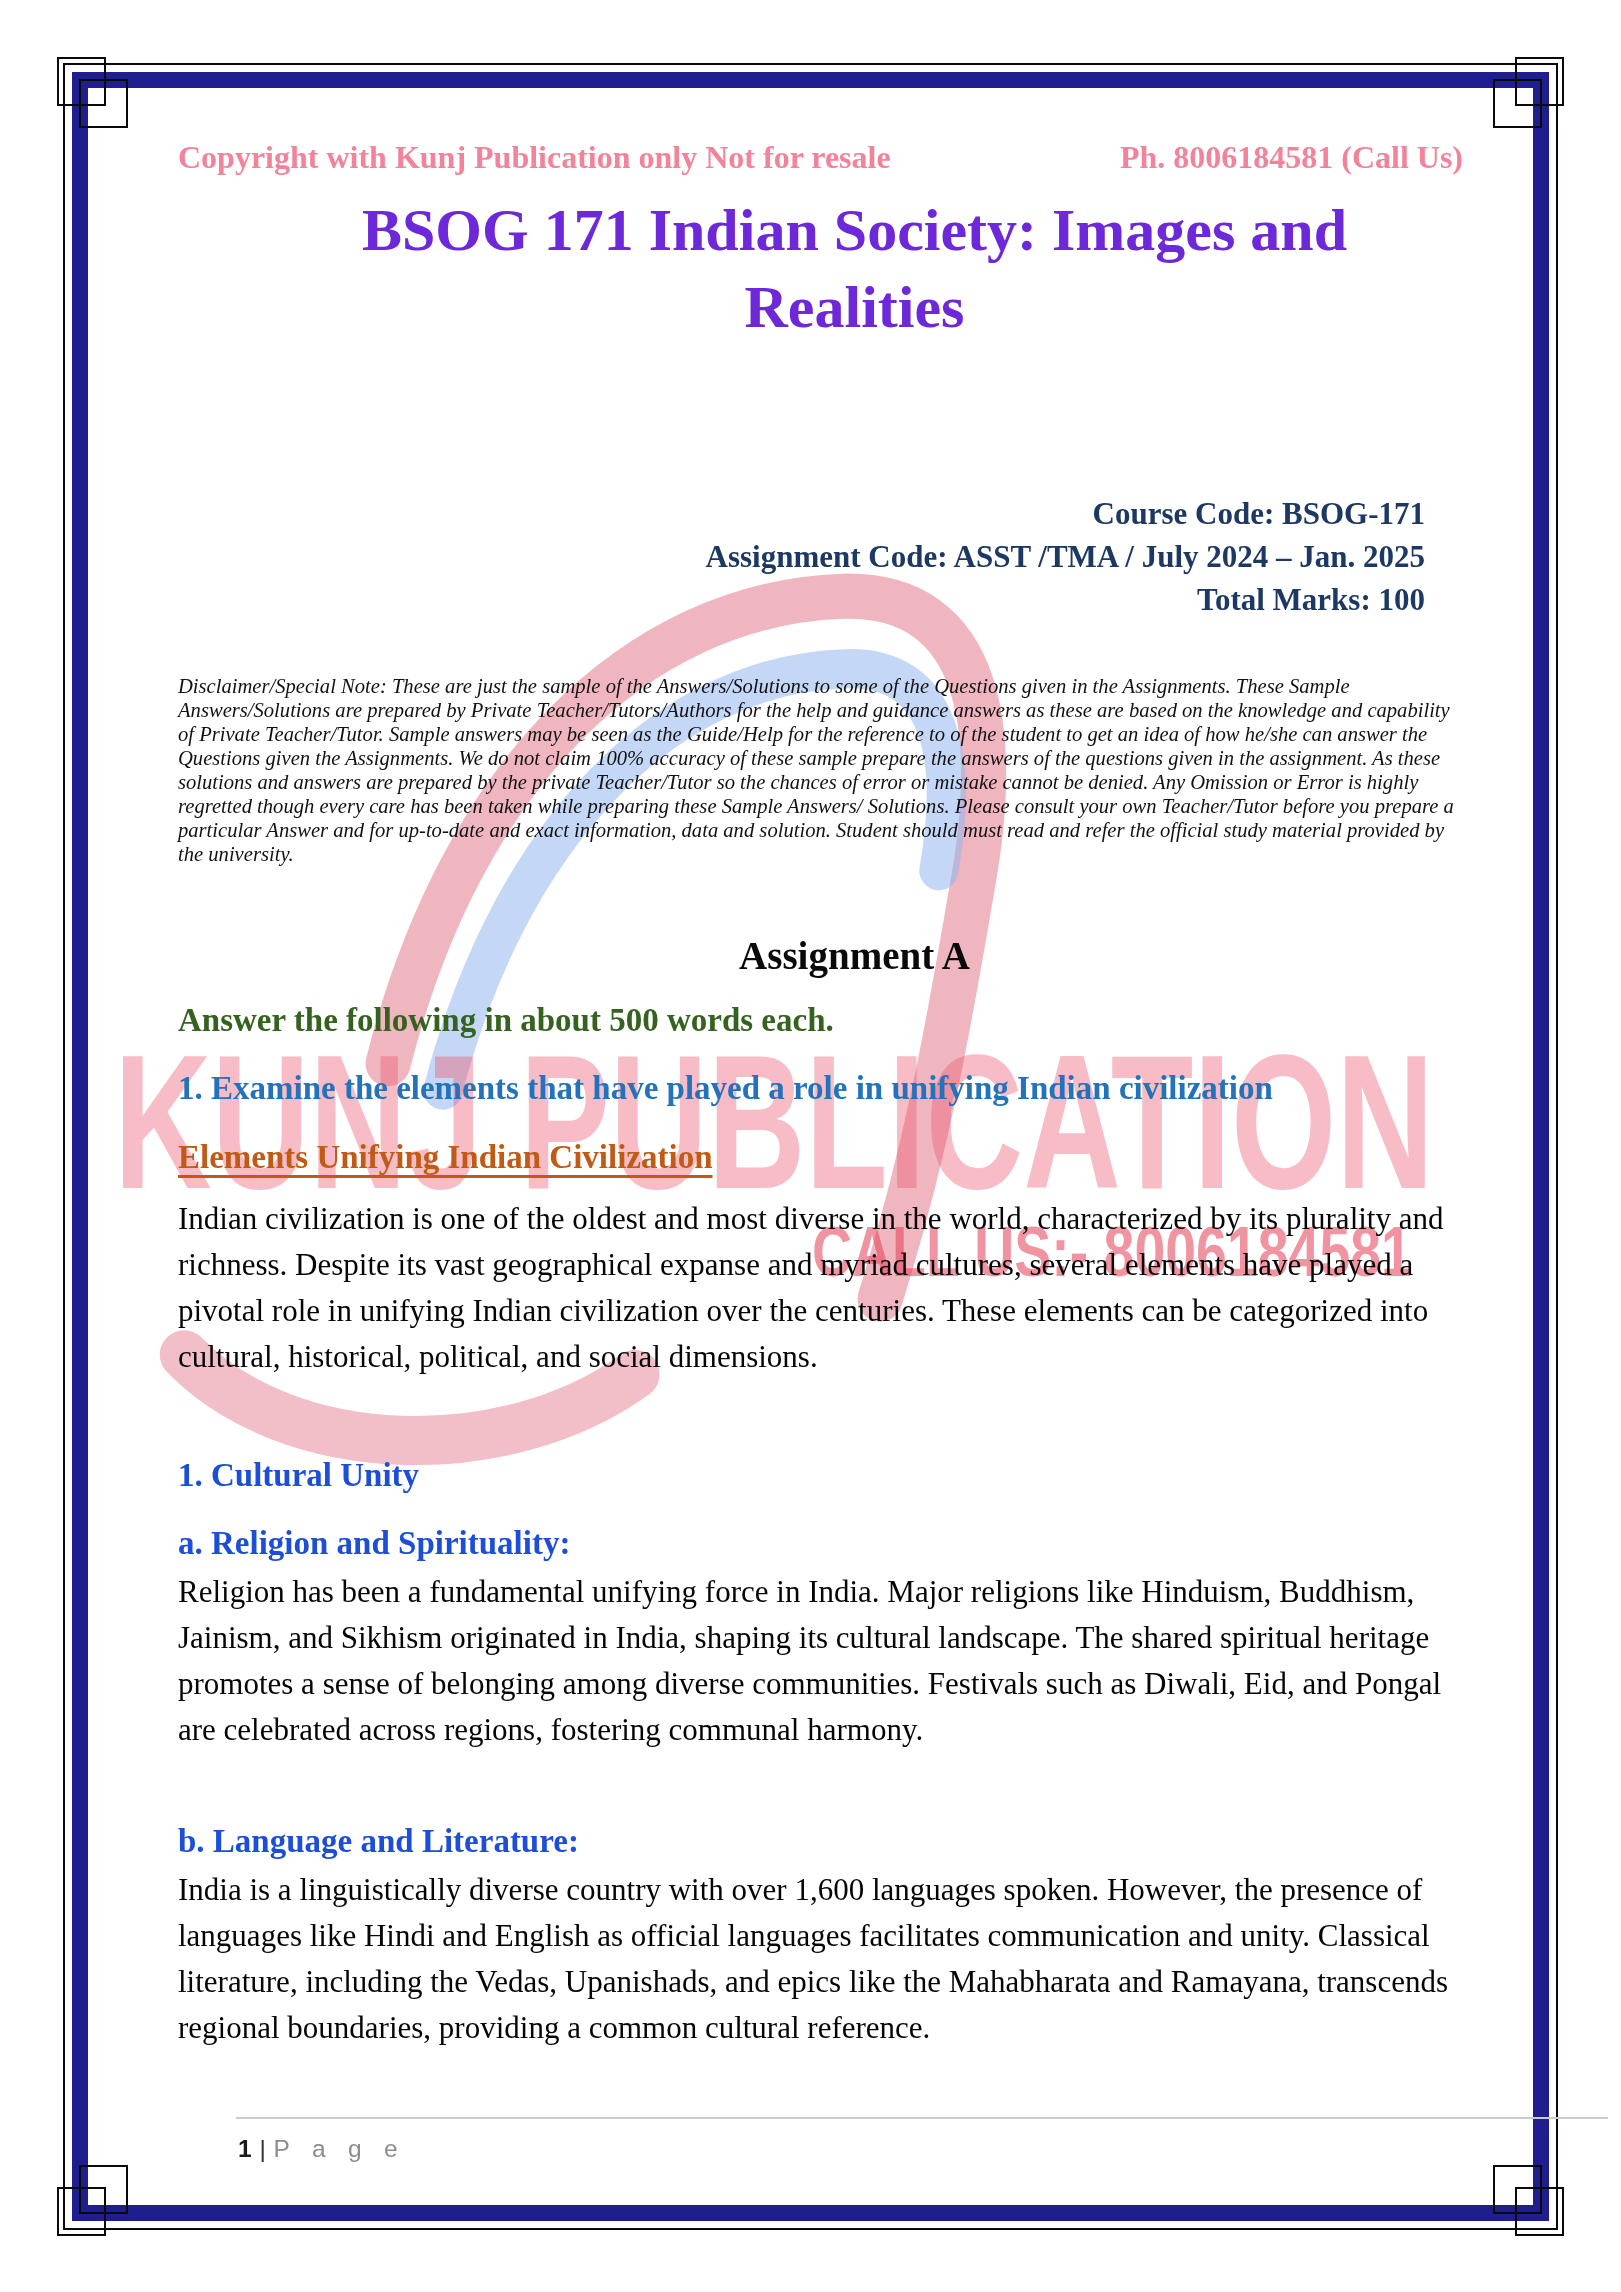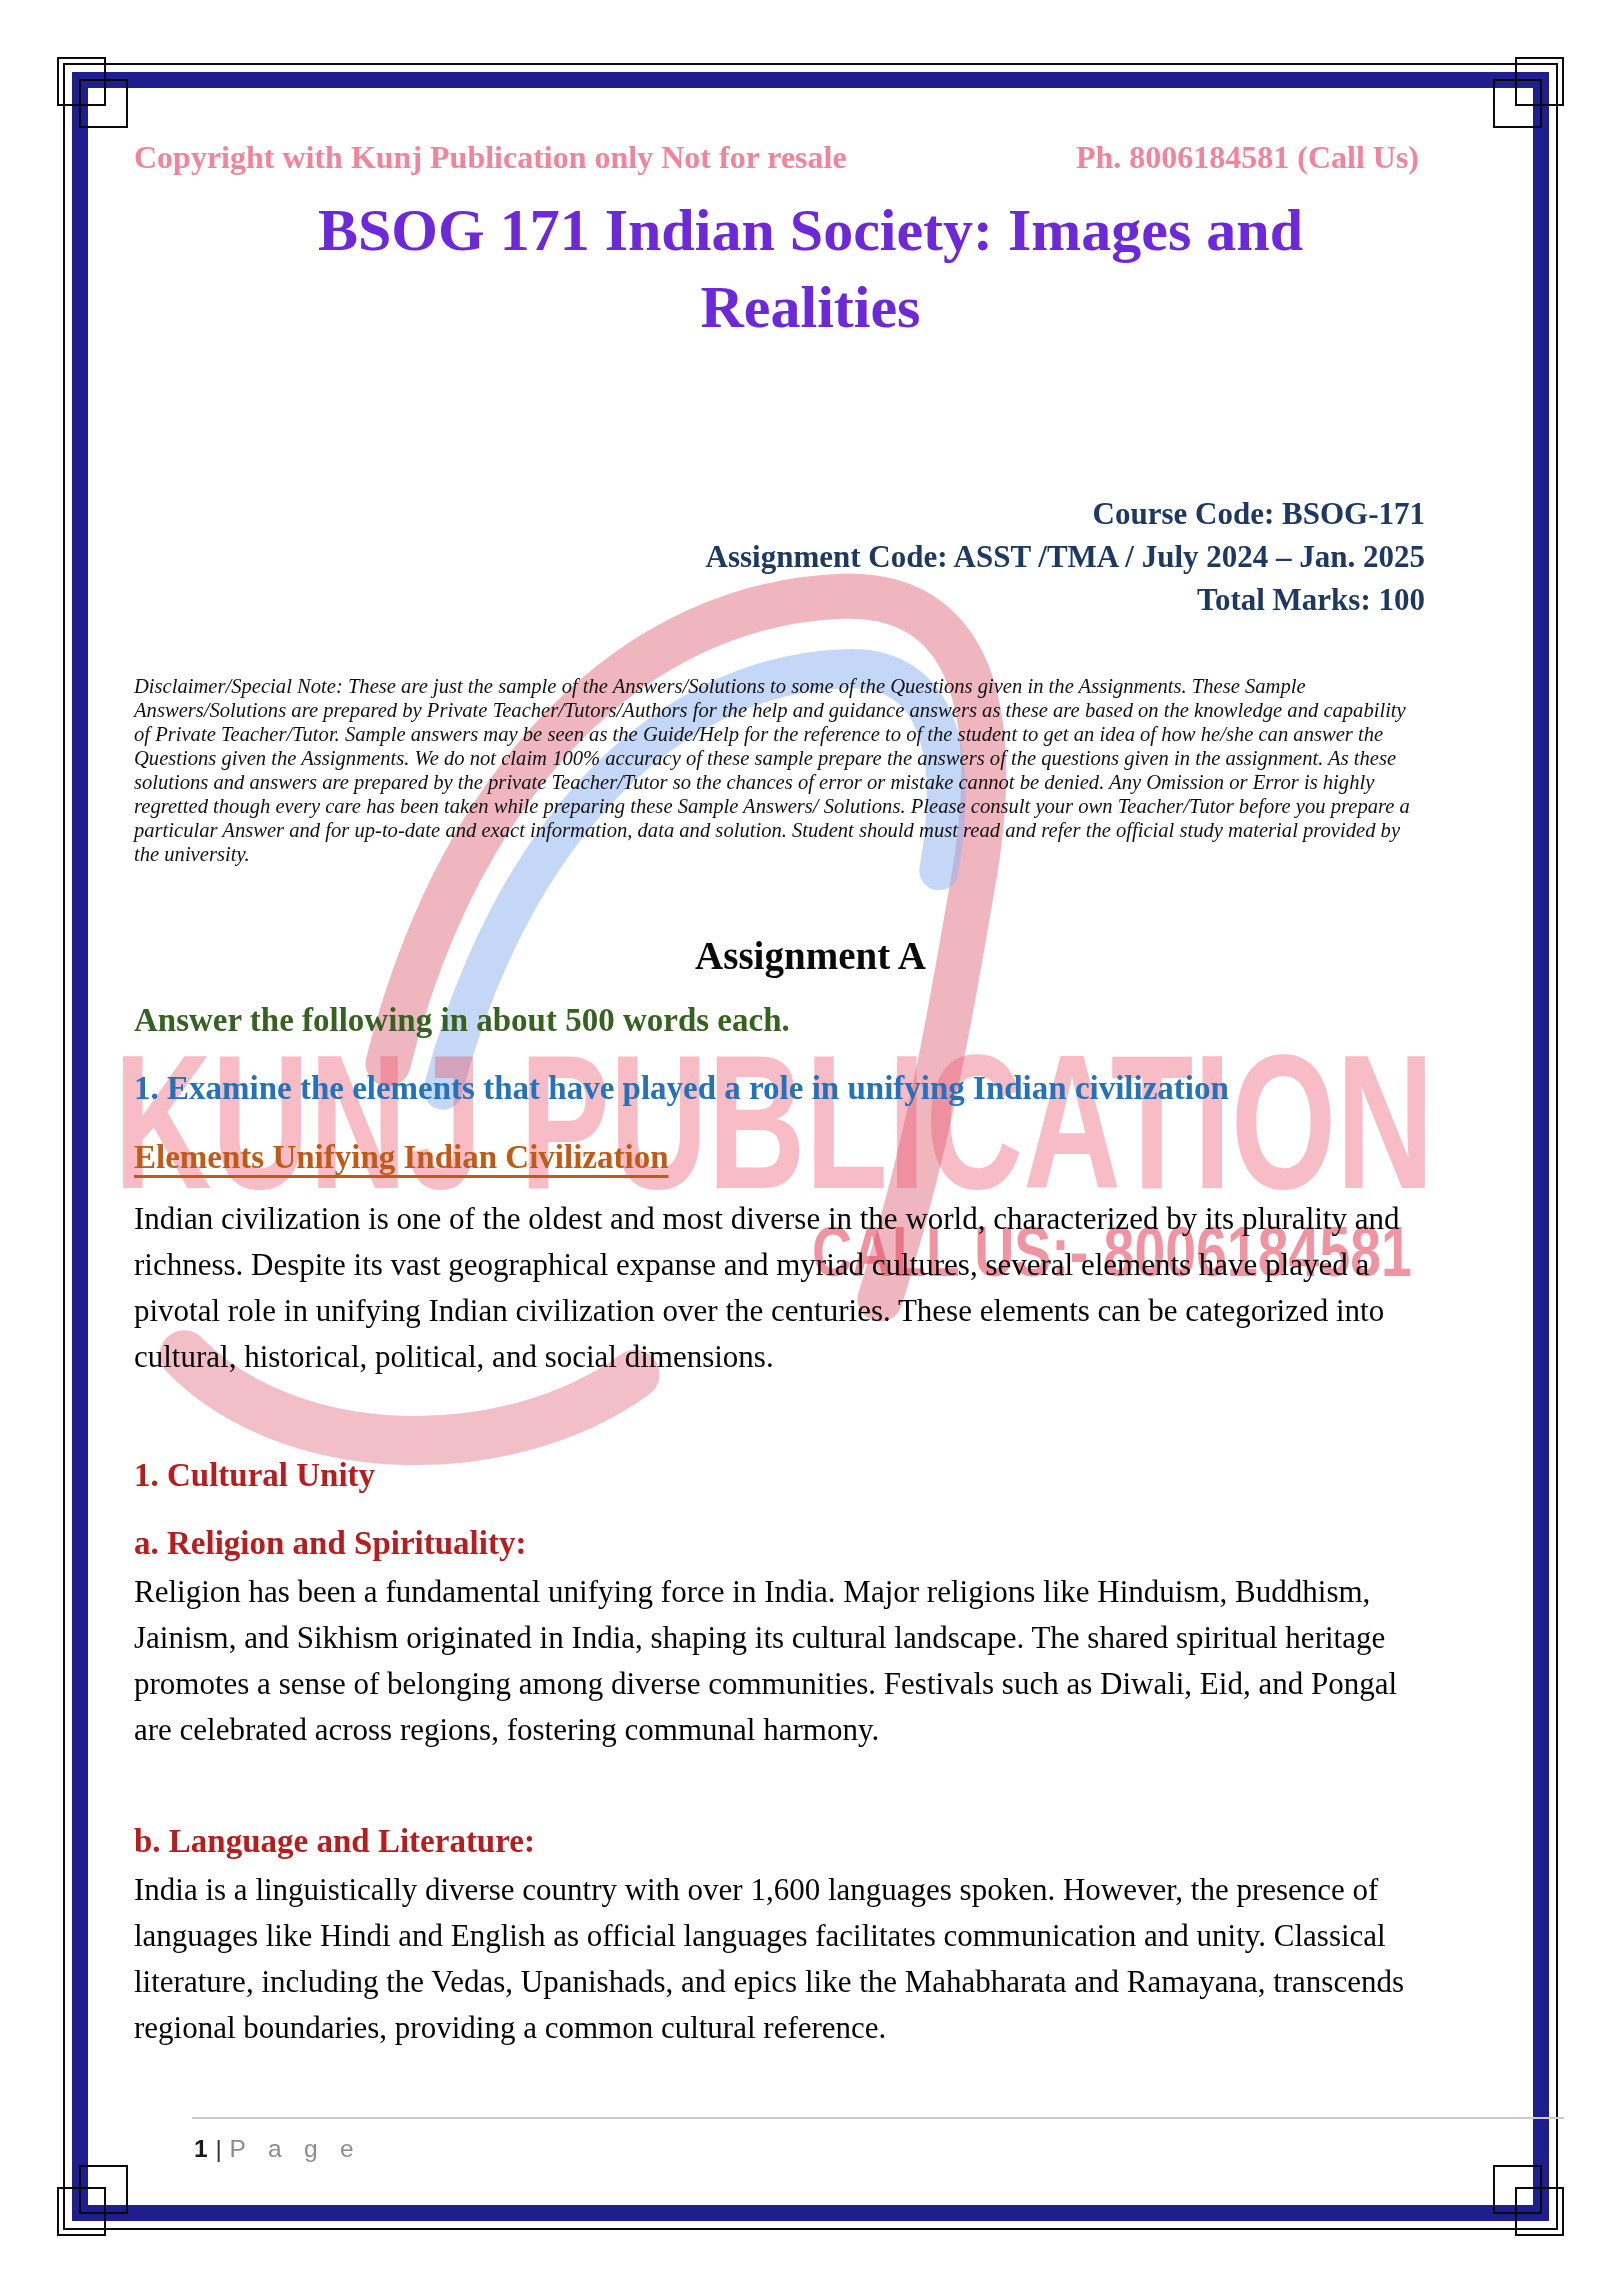--- a/index.html
+++ b/index.html
@@ -19,38 +19,38 @@
   .wm-layer{position:absolute;inset:0;z-index:1;pointer-events:none;border-radius:22px;}
   .wm-text{position:absolute;left:114px;top:1027px;font-family:"Liberation Sans",sans-serif;
            font-weight:bold;font-size:147px;line-height:147px;color:rgba(235,88,110,0.40);
            white-space:nowrap;transform:scale(0.92,1.30);transform-origin:left top;}
   .wm-call{position:absolute;left:812px;top:1211px;font-family:"Liberation Sans",sans-serif;
            font-weight:bold;font-size:63px;color:rgba(230,60,85,0.55);white-space:nowrap;
            transform:scale(0.88,1.12);transform-origin:left top;}
   .wm-swoosh{position:absolute;inset:0;}
 
   
-  .content{position:absolute;inset:0;z-index:2;}
+  .content{position:absolute;inset:0;z-index:2;margin-left:44px;}
   .copyright{position:absolute;left:134px;top:139px;width:1285px;display:flex;
              justify-content:space-between;font-weight:bold;font-size:32px;color:#f2839a;}
   .title{position:absolute;left:203px;top:192px;width:1215px;margin:0;text-align:center;
          font-weight:bold;font-size:60px;line-height:77px;color:#6d28d9;}
   .course-block{position:absolute;right:196px;top:492px;text-align:right;font-weight:bold;
                 font-size:31px;line-height:43px;color:#1c3863;}
   .disclaimer{position:absolute;left:134px;top:674px;width:1286px;margin:0;font-style:italic;
               font-size:20.6px;line-height:24px;color:#111;}
   .assignment-a{position:absolute;left:203px;top:933px;width:1215px;text-align:center;
                 font-weight:bold;font-size:39px;color:#0a0a0a;}
   .instruction{position:absolute;left:134px;top:1002px;font-weight:bold;font-size:33px;color:#35621f;}
   .question{position:absolute;left:134px;top:1070px;font-weight:bold;font-size:33px;color:#2272bc;}
   .answer-heading{position:absolute;left:134px;top:1139px;font-weight:bold;font-size:33px;color:#c05a15;
                   text-decoration:underline;text-decoration-thickness:2.9px;text-underline-offset:6.9px;}
   .body-para{position:absolute;left:134px;width:1289px;margin:0;font-size:31px;line-height:46px;color:#050505;}
   .p-intro{top:1196px;}
-  .sub-heading{position:absolute;left:134px;font-weight:bold;font-size:33px;color:#b91c1c;}
+  .sub-heading{position:absolute;left:134px;font-weight:bold;font-size:33px;color:#1d4ed8;}
   .s1{top:1457px;} .s2{top:1525px;text-align:center;} .p-a{top:1569px;} .s3{top:1823px;} .p-b{top:1867px;}
 
   
   .footer-rule{position:absolute;left:192px;top:2117px;width:1372px;height:2px;background:#cbcbcb;}
   .footer{position:absolute;left:194px;top:2135px;font-family:"Liberation Sans",sans-serif;font-size:24.5px;}
   .pg-num{font-weight:bold;color:#1a1a1a;}
   .pg-sep{color:#333;margin:0 7.8px;}
   .pg-word{color:#8c8c8c;letter-spacing:7.8px;}
 </style>
 </head>

